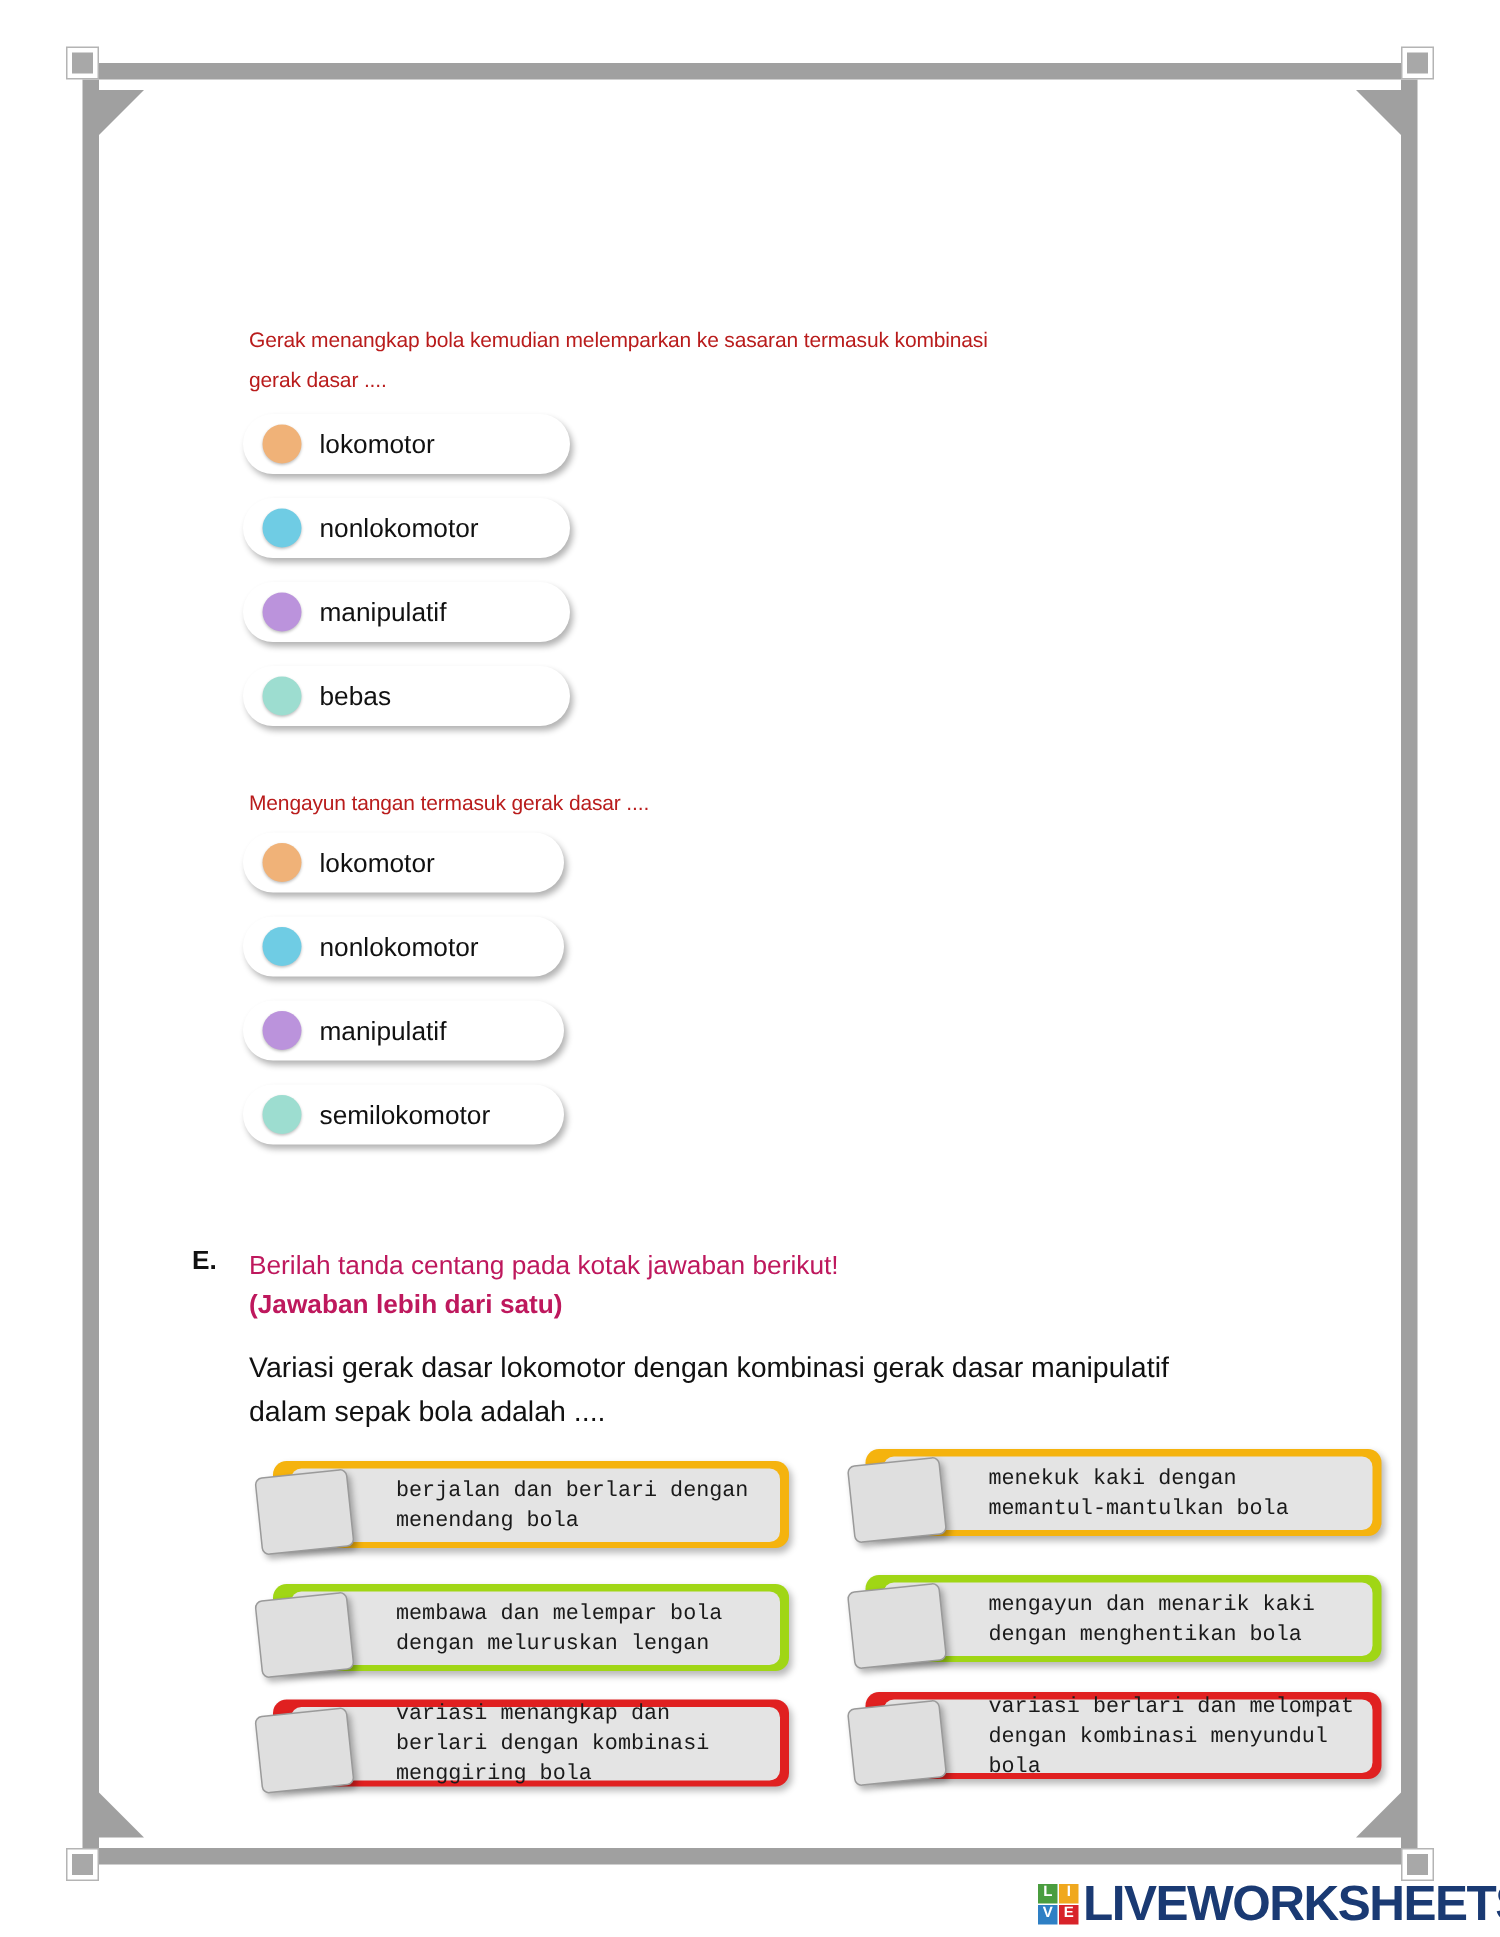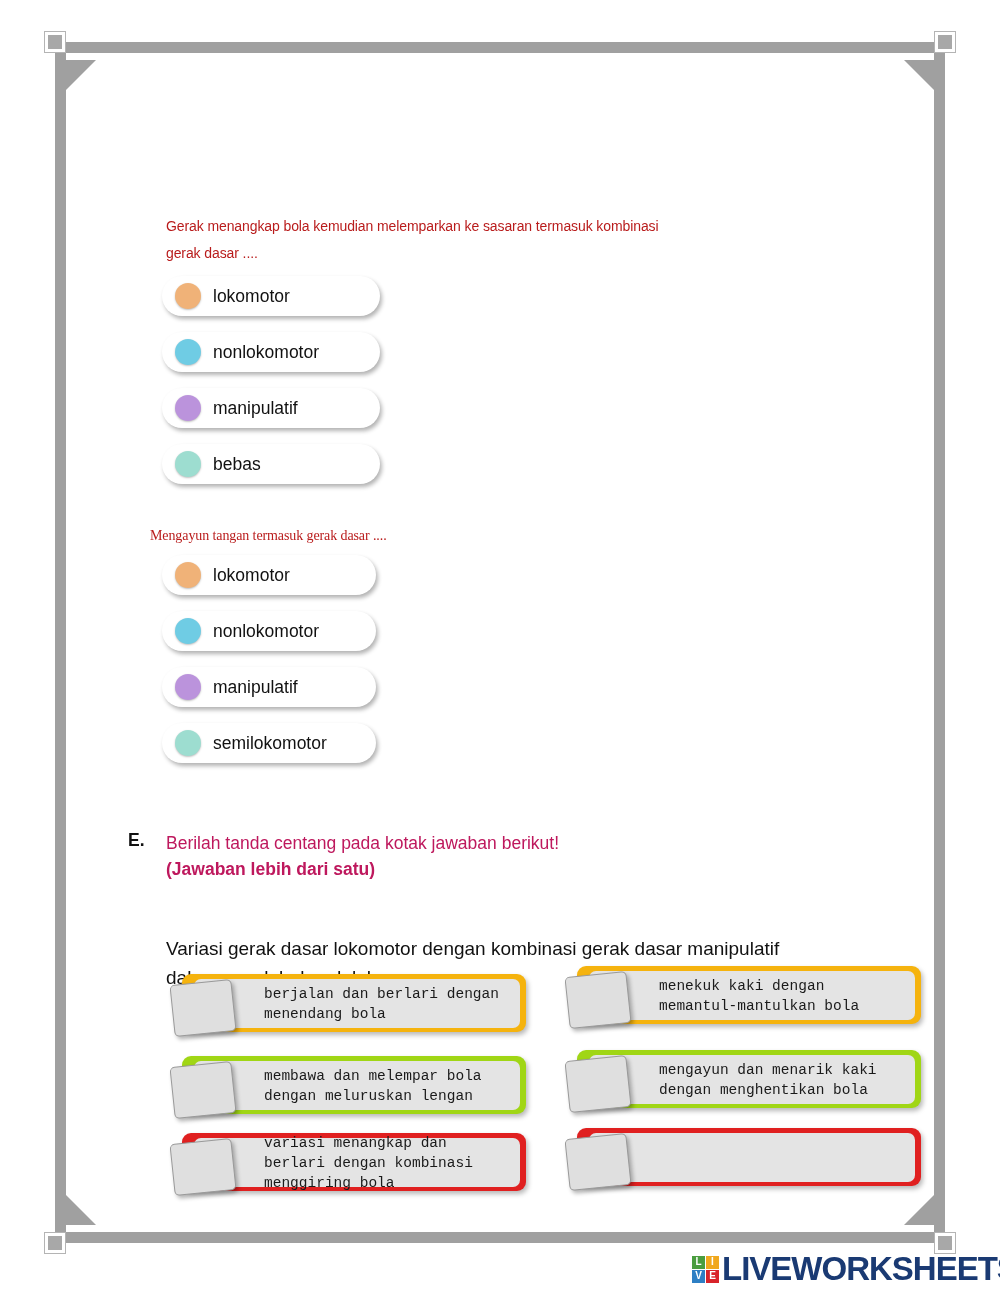--- a/index.html
+++ b/index.html
@@ -216,21 +216,21 @@
     <div class="opt-dot" style="background:#bb93dc;"></div>
     <div class="opt-label">manipulatif</div>
   </div>
 
   <div class="opt" style="left:162px; top:444px; width:218px;">
     <div class="opt-inner"></div>
     <div class="opt-dot" style="background:#9dddd0;"></div>
     <div class="opt-label">bebas</div>
   </div>
 
-  <div class="q-text" style="left:150px; top:522px; width:730px;font-family:Liberation Serif, serif;">
+  <div class="q-text" style="left:166px; top:522px; width:730px;">
     <div>Mengayun tangan termasuk gerak dasar ....</div>
   </div>
 
   <div class="opt" style="left:162px; top:555px; width:214px;">
     <div class="opt-inner"></div>
     <div class="opt-dot" style="background:#f0b278;"></div>
     <div class="opt-label">lokomotor</div>
   </div>
 
   <div class="opt" style="left:162px; top:611px; width:214px;">
@@ -250,21 +250,21 @@
     <div class="opt-dot" style="background:#9dddd0;"></div>
     <div class="opt-label">semilokomotor</div>
   </div>
 
   <div class="e-letter" style="left:128px; top:830px;">E.</div>
 
   <div class="e-line" style="left:166px; top:830px;">Berilah tanda centang pada kotak jawaban berikut!</div>
 
   <div class="e-line bold" style="left:166px; top:856px;">(Jawaban lebih dari satu)</div>
 
-  <div class="prompt" style="left:166px; top:898px; width:760px;margin-top:36px;">
+  <div class="prompt" style="left:166px; top:898px; width:760px;">
     <div>Variasi gerak dasar lokomotor dengan kombinasi gerak dasar manipulatif</div>
     <div>dalam sepak bola adalah ....</div>
   </div>
 
   <div class="card" style="left:168px; top:970px;">
     <div class="card-color" style="background:#f5b30e;"></div>
     <div class="card-body"></div>
     <div class="card-box"></div>
     <div class="card-text">berjalan dan berlari dengan menendang bola</div>
   </div>
@@ -294,20 +294,21 @@
     <div class="card-color" style="background:#e02020;"></div>
     <div class="card-body"></div>
     <div class="card-box"></div>
     <div class="card-text">variasi menangkap dan berlari dengan kombinasi menggiring bola</div>
   </div>
 
   <div class="card" style="left:563px; top:1124px;">
     <div class="card-color" style="background:#e02020;"></div>
     <div class="card-body"></div>
     <div class="card-box"></div>
+    <div class="card-text">variasi berlari dan melompat dengan kombinasi menyundul bola</div>
   </div>
 
   <div class="logo" style="left:692px; top:1250px;">
     <div class="logo-grid">
       <span class="lg-l">L</span>
       <span class="lg-i">I</span>
       <span class="lg-v">V</span>
       <span class="lg-e">E</span>
     </div>
     <div class="logo-word">LIVEWORKSHEETS</div>

